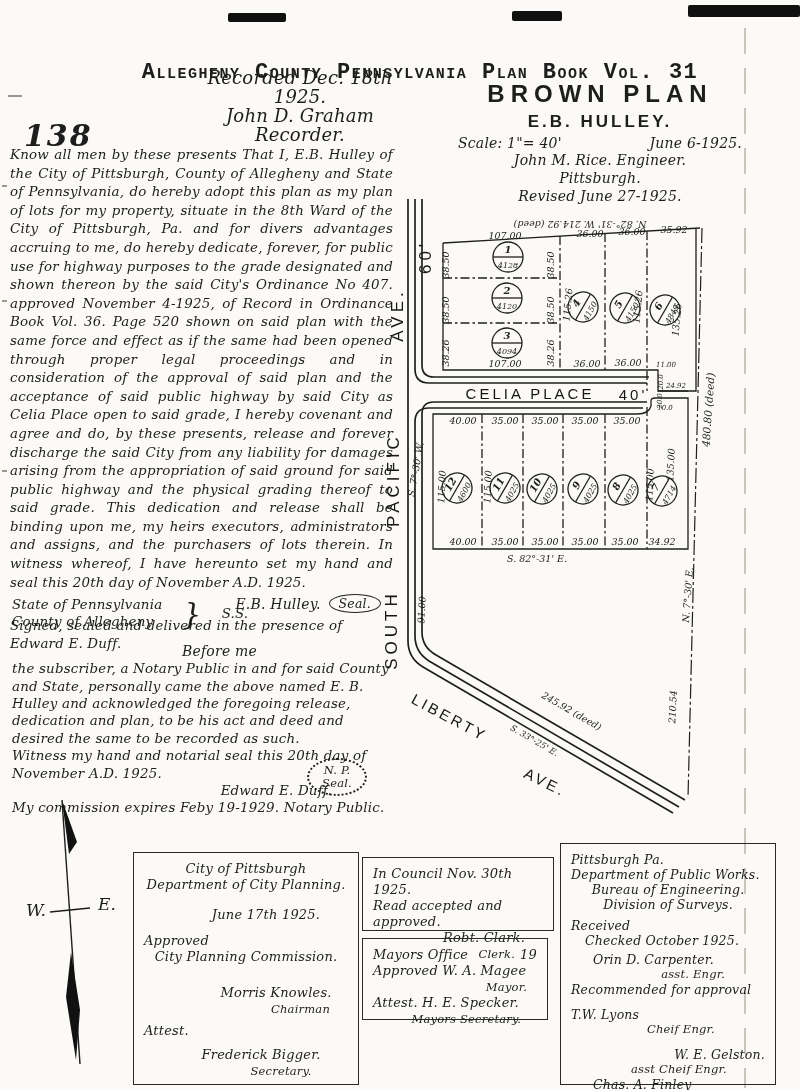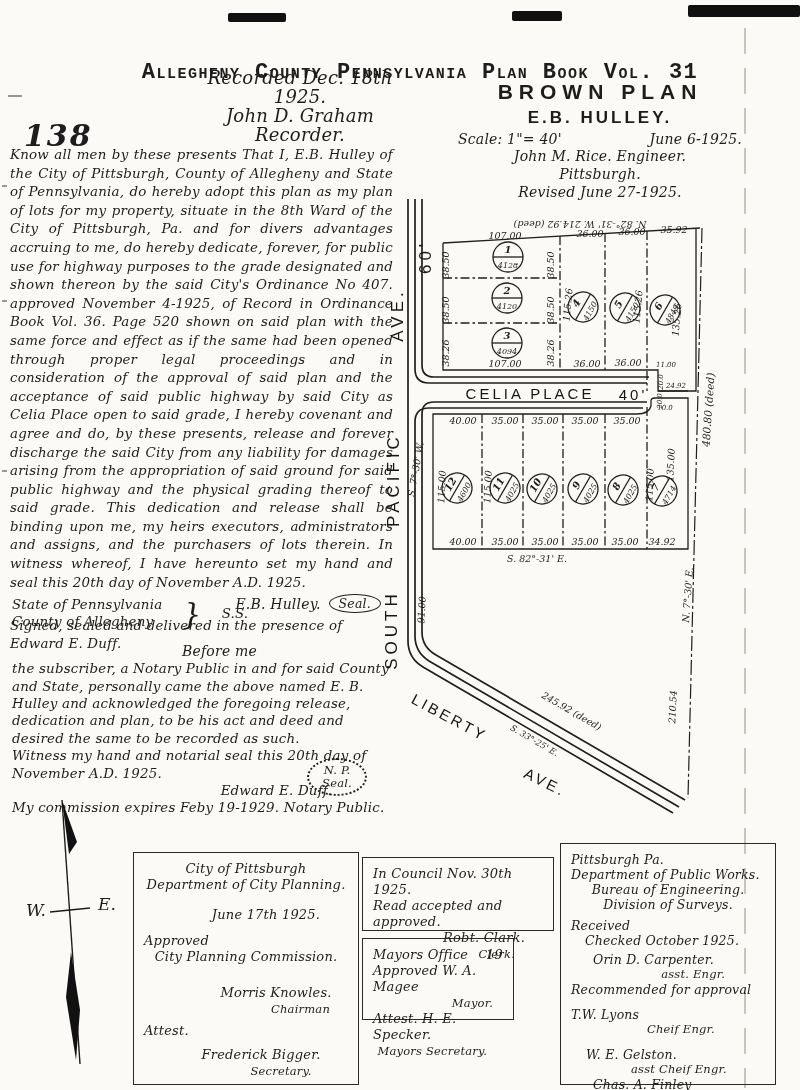--- a/index.html
+++ b/index.html
@@ -13,21 +13,21 @@
   .margin-dash{position:absolute;background:#9a978f;}
   
   .title{position:absolute;left:60px;top:60px;width:720px;text-align:center;
          font-family:Liberation Mono, monospace;font-variant:small-caps;font-weight:600;
          font-size:22px;letter-spacing:1.5px;}
   .pagenum{position:absolute;left:24px;top:118px;font-size:30px;font-weight:bold;
            font-style:italic;letter-spacing:2px;}
   .recorded{position:absolute;left:185px;top:68px;width:230px;text-align:center;
             font-size:18px;line-height:19px;}
   .plantitle{position:absolute;left:450px;top:80px;width:300px;text-align:center;}
-  .plantitle .big{font-family:"Liberation Sans",sans-serif;font-size:21px;letter-spacing:6px;font-weight:bold;}
+  .plantitle .big{font-family:"Liberation Sans",sans-serif;font-size:24px;letter-spacing:6px;font-weight:bold;}
   .plantitle .owner{font-family:"Liberation Sans",sans-serif;font-size:17px;letter-spacing:3px;font-weight:bold;margin-top:4px;}
   .scaleline{display:flex;justify-content:space-between;font-size:14px;margin-top:3px;padding:0 8px;}
   .plantitle .sub{font-size:14px;line-height:18px;}
   
   .dedication-wrap{position:absolute;left:10px;top:146px;width:383px;}
   .dedication{font-size:13.4px;line-height:18.6px;text-align:justify;margin:0;}
   .sigrow{display:flex;justify-content:flex-end;align-items:center;gap:8px;margin:2px 12px 0 0;font-size:14px;}
   .sealoval{border:1.4px solid #222;border-radius:50%;padding:1px 9px;font-size:12.5px;}
   .witness{font-size:13.4px;line-height:18px;margin:4px 0 0 0;}
   .notary-wrap{position:absolute;left:12px;top:596px;width:380px;font-size:13.4px;line-height:17.4px;}
@@ -305,21 +305,21 @@
   <div class="c sm" style="margin-left:70px;">Secretary.</div>
 </div>
 
 <div class="bx hw" style="left:362px;top:857px;width:192px;height:74px;">
   <div>In Council Nov. 30th 1925.</div>
   <div>Read accepted and approved.</div>
   <div class="r" style="margin-right:18px;">Robt. Clark.</div>
   <div class="r sm" style="margin-right:28px;">Clerk.</div>
 </div>
 
-<div class="bx hw" style="left:362px;top:938px;width:152px;height:82px;">
+<div class="bx hw" style="left:362px;top:938px;width:186px;height:82px;">
   <div class="row-split">
     <span>Mayors Office</span>
     <span>19</span>
   </div>
   <div>Approved W. A. Magee</div>
   <div class="r sm" style="margin-right:10px;">Mayor.</div>
   <div>Attest.  H. E. Specker.</div>
   <div class="r sm" style="margin-right:16px;">Mayors Secretary.</div>
 </div>
 
@@ -328,17 +328,17 @@
   <div>Department of Public Works.</div>
   <div class="c">Bureau of Engineering.</div>
   <div class="c">Division of Surveys.</div>
   <div style="margin-top:6px;">Received</div>
   <div style="margin-left:14px;">Checked October 1925.</div>
   <div style="margin:4px 0 0 22px;">Orin D. Carpenter.</div>
   <div class="r sm" style="margin-right:40px;">asst. Engr.</div>
   <div>Recommended for approval</div>
   <div style="margin-top:10px;">T.W. Lyons</div>
   <div style="margin-left:76px;" class="sm">Cheif Engr.</div>
-  <div style="margin:10px 0 0 15px;">W. E. Gelston.</div>
+  <div style="margin:10px 0 0 15px;text-align:right;">W. E. Gelston.</div>
   <div style="margin-left:60px;" class="sm">asst Cheif Engr.</div>
   <div style="margin-left:22px;">Chas. A. Finley</div>
 
 </div>
 
 </body></html>

